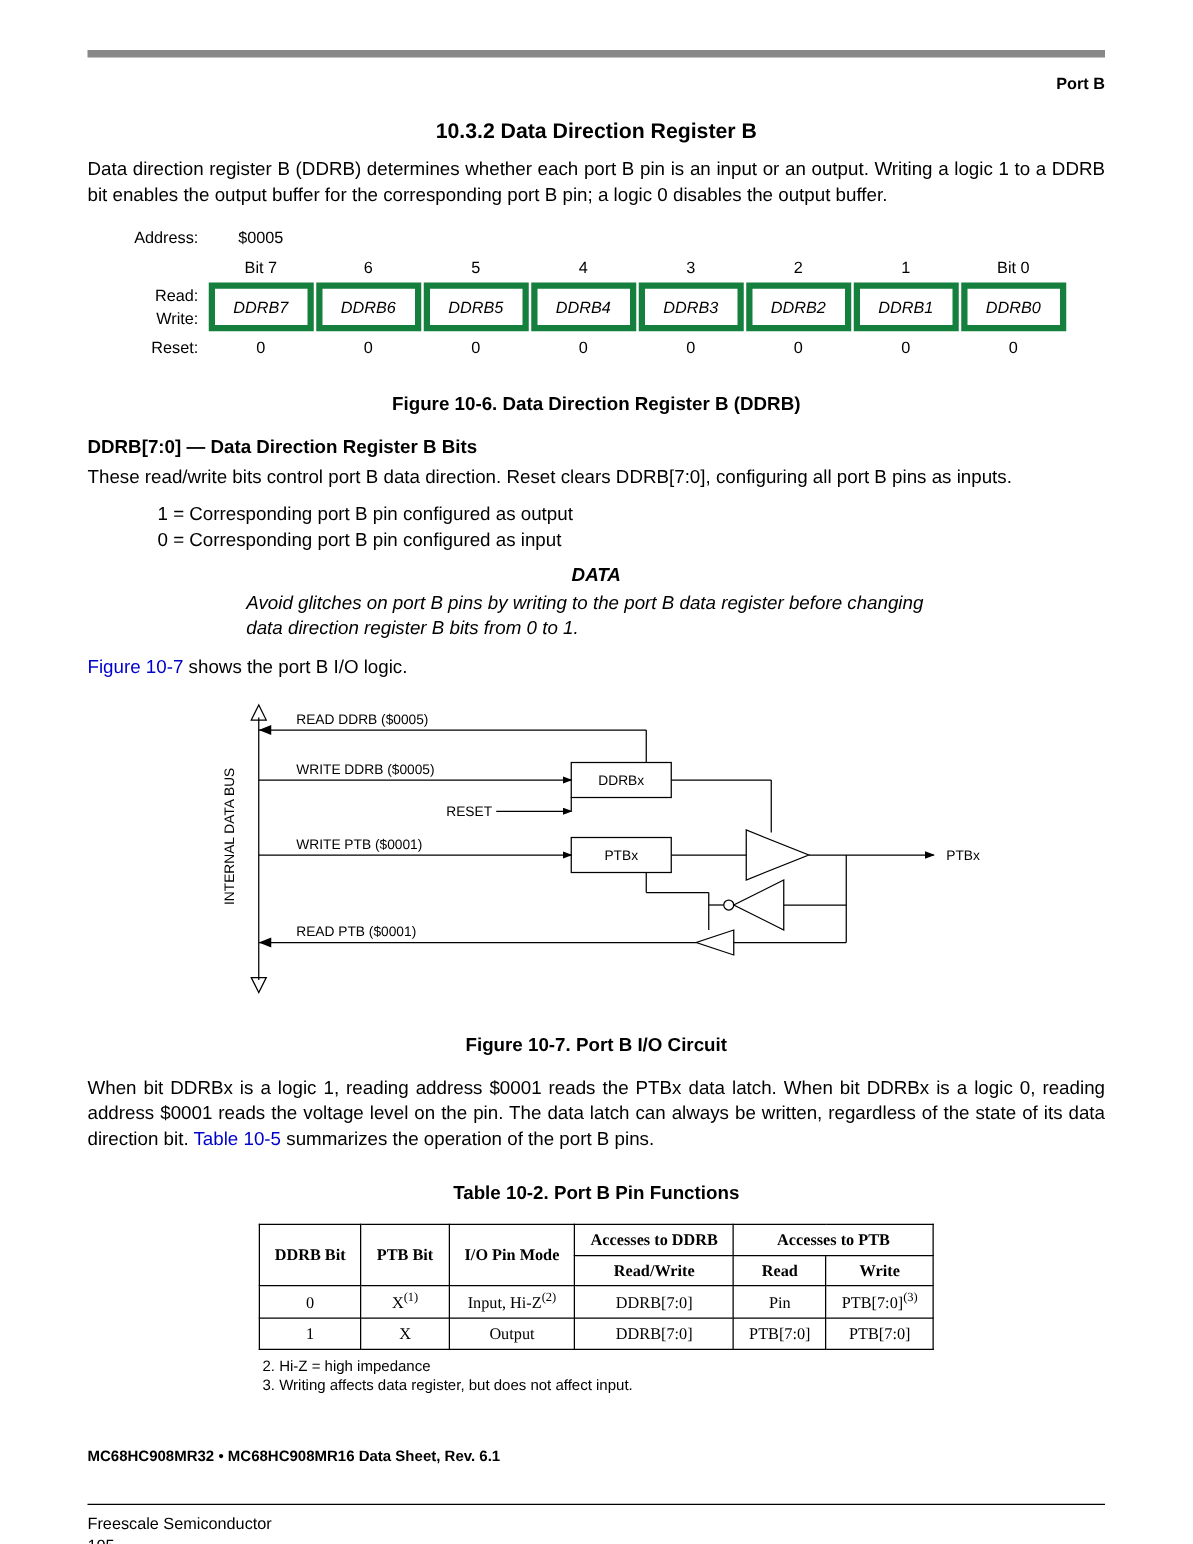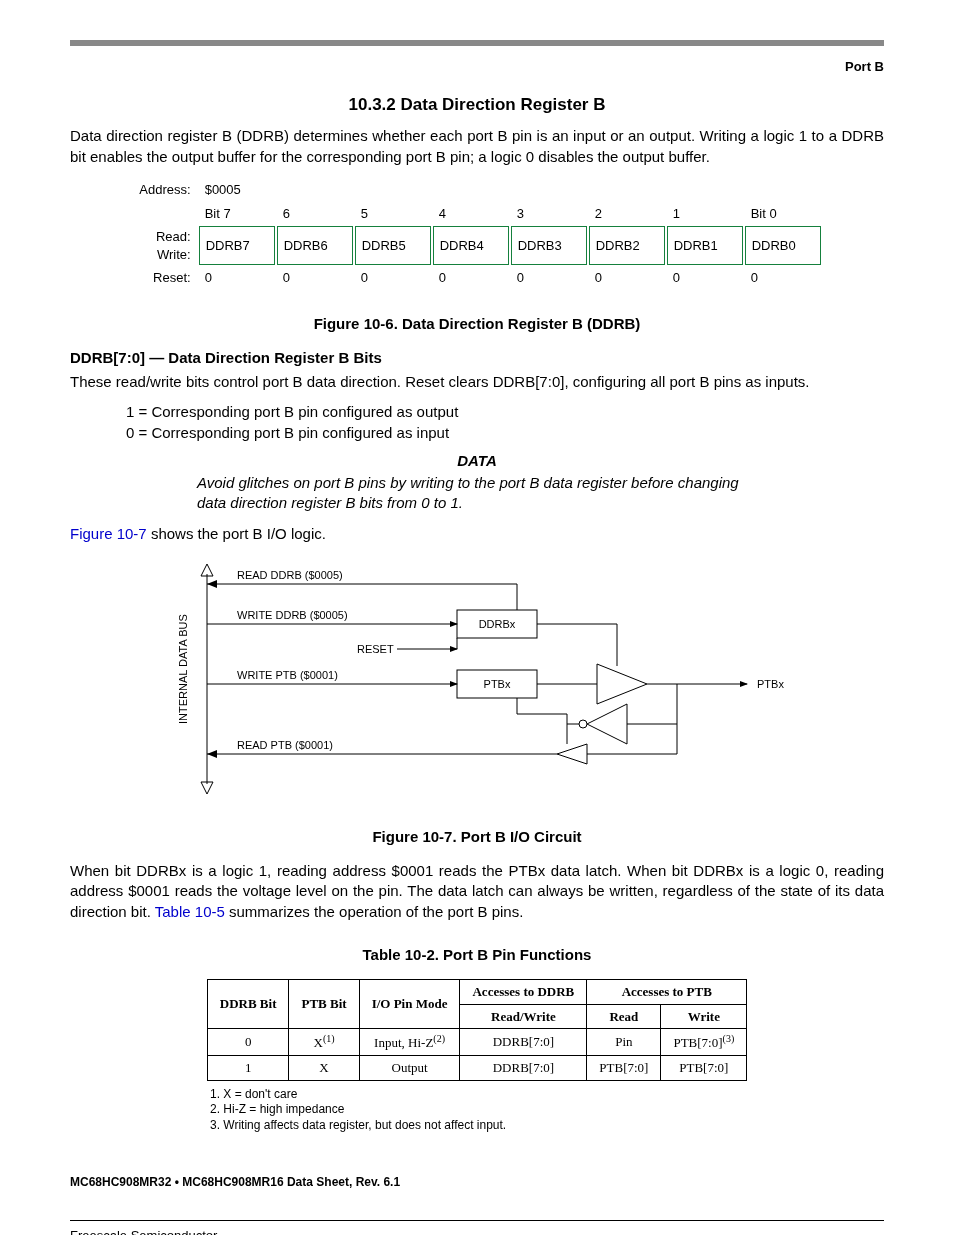--- a/index.html
+++ b/index.html
@@ -31,26 +31,28 @@
   }
   p.body {
     margin: 0 0 10px 0;
     text-align: justify;
   }
   .reg-table {
     margin: 8px auto 6px auto;
     font-size: 13px;
   }
   .reg-table td {
+    text-align: center;
     padding: 2px 6px;
   }
   .reg-table .cell {
-    border: 1px solid #15803d;
+    border: 5px solid #15803d;
     width: 62px;
     height: 24px;
+    font-style: italic;
   }
   .reg-table .lbl {
     text-align: right;
     padding-right: 6px;
   }
   .fig-caption {
     text-align: center;
     font-weight: bold;
     font-size: 15px;
     margin: 23px 0 14px 0;
@@ -281,21 +283,20 @@
     <td>X</td>
     <td>Output</td>
     <td>DDRB[7:0]</td>
     <td>PTB[7:0]</td>
     <td>PTB[7:0]</td>
   </tr>
 </tbody>
   </table>
 
 <div class="footnotes">
-  <div>1. X = don't care</div>
   <div>2. Hi-Z = high impedance</div>
   <div>3. Writing affects data register, but does not affect input.</div>
 </div>
 
 <div class="footer-doc" style="margin-top:40px">MC68HC908MR32 • MC68HC908MR16 Data Sheet, Rev. 6.1</div>
 <div class="footer-rule">
   <div class="footer-bottom">
     <span>Freescale Semiconductor</span>
     <span>105</span>
   </div>

